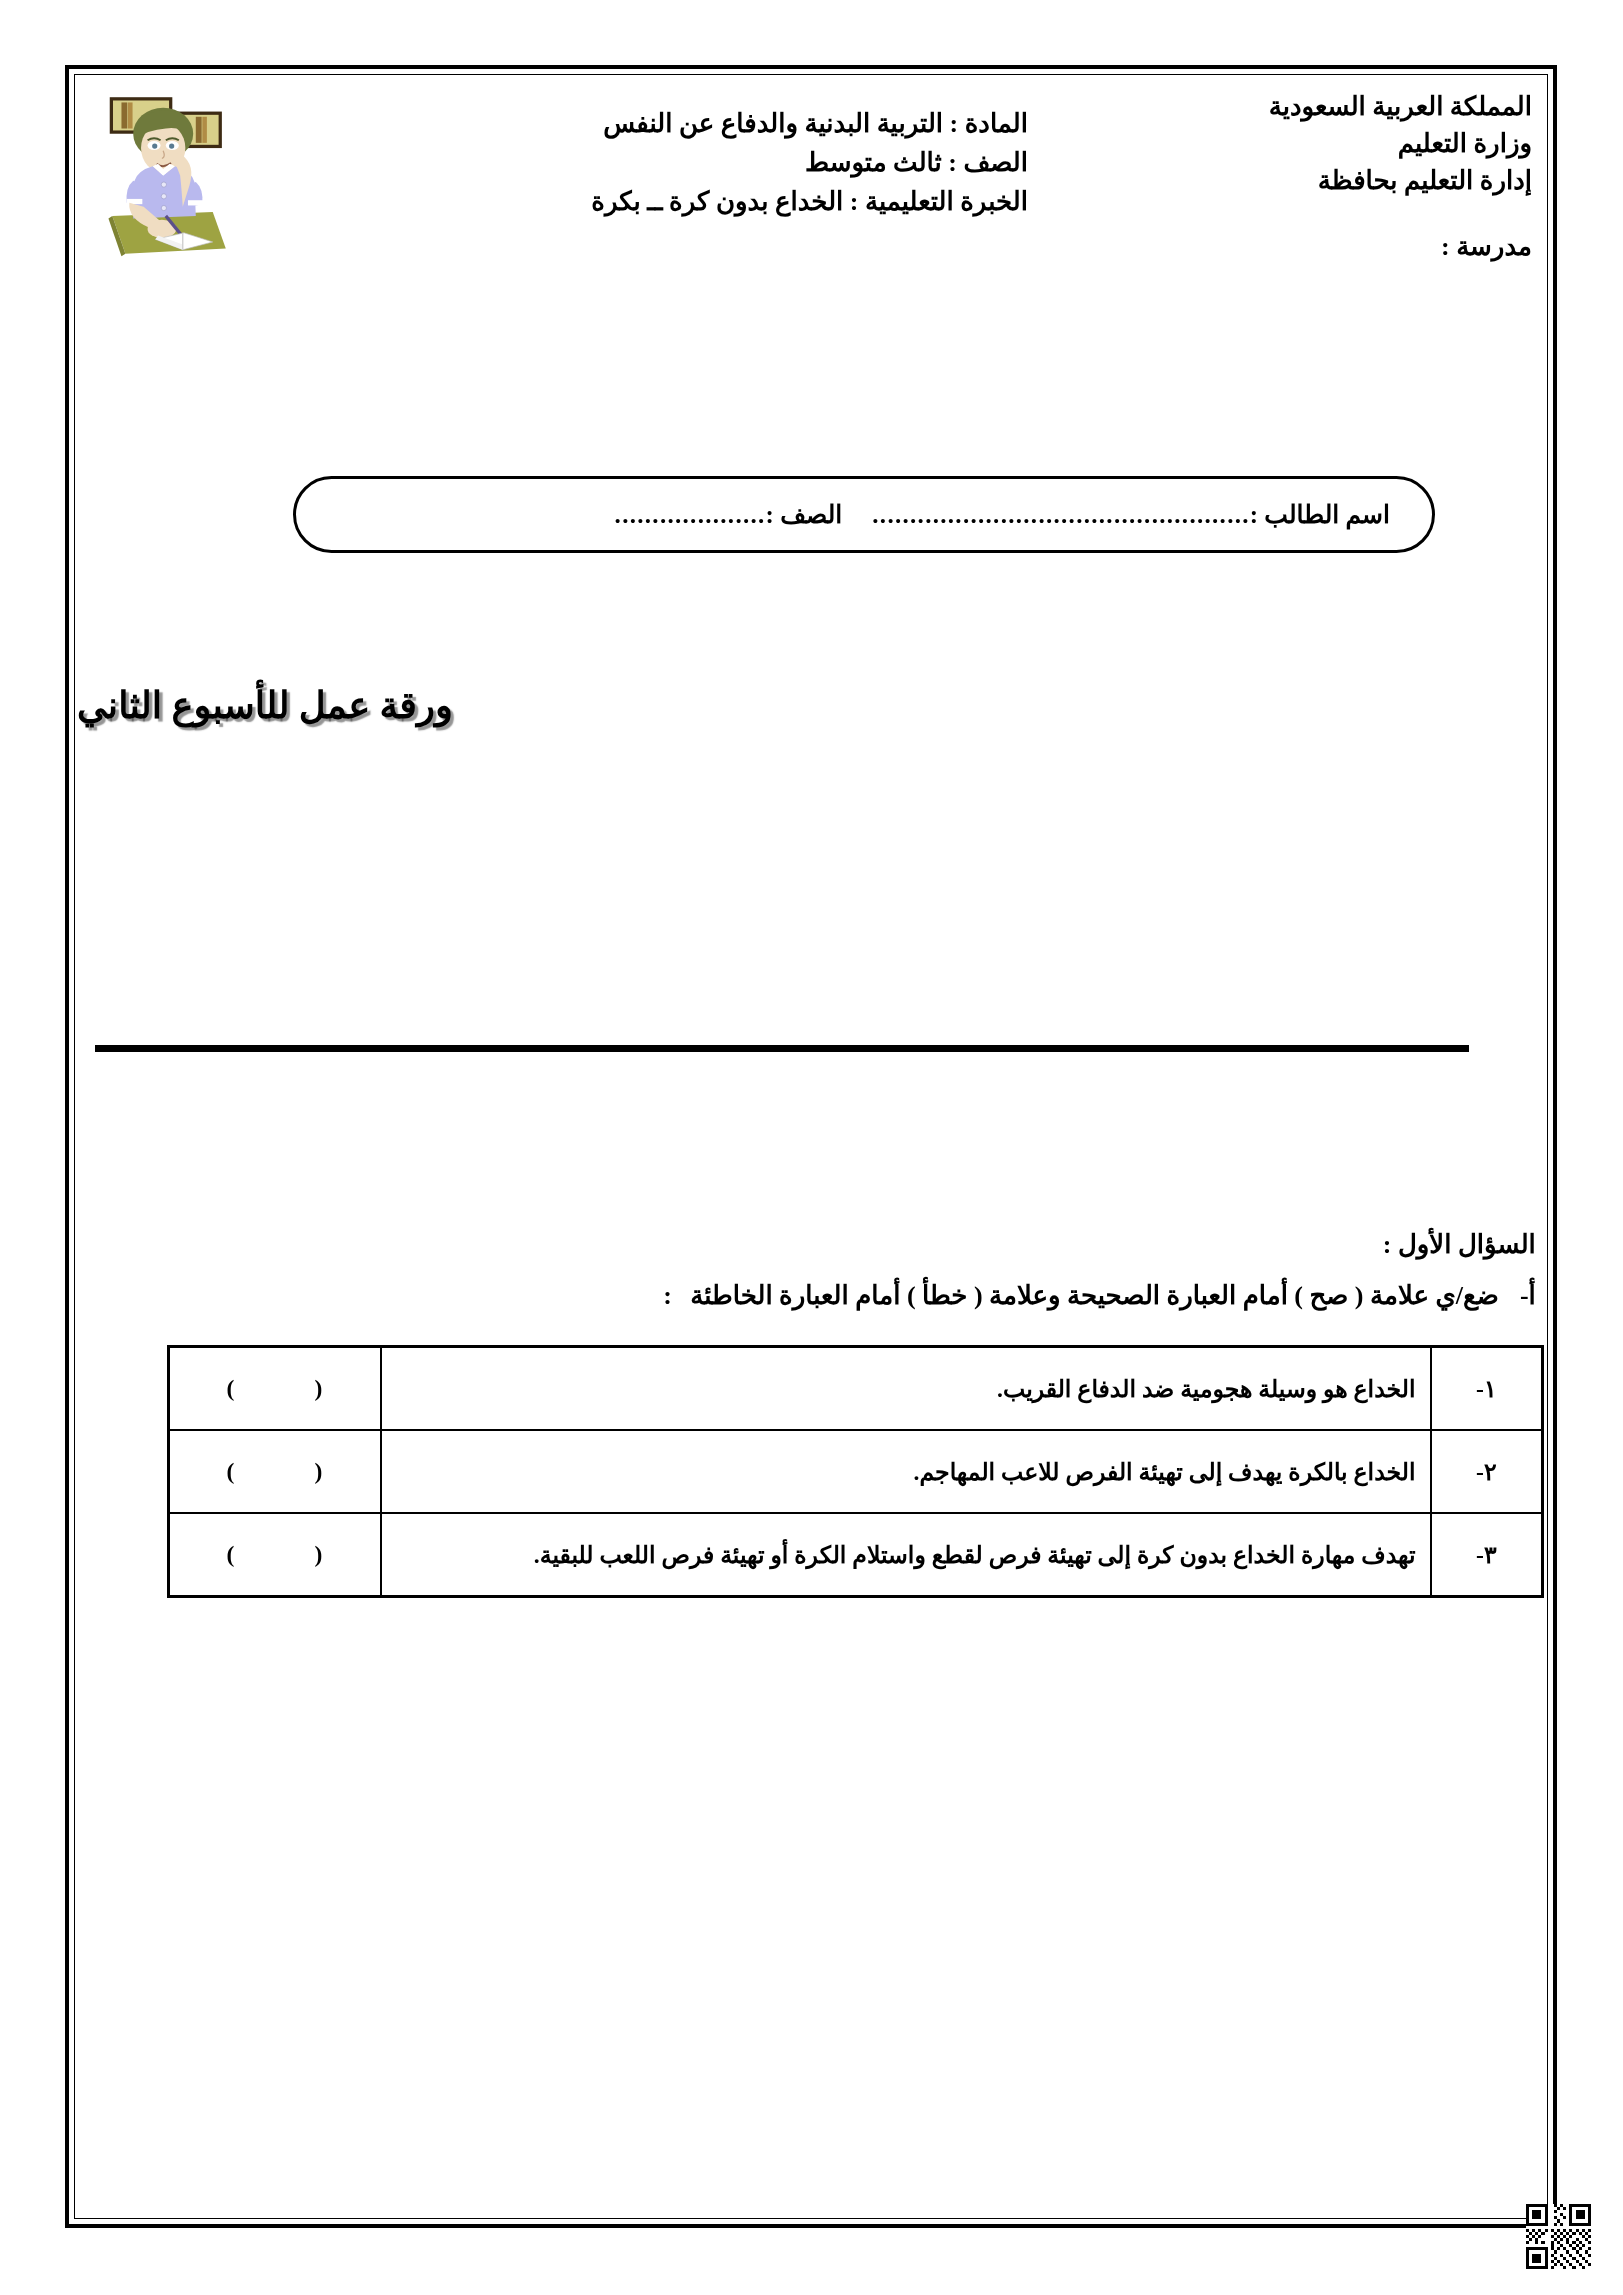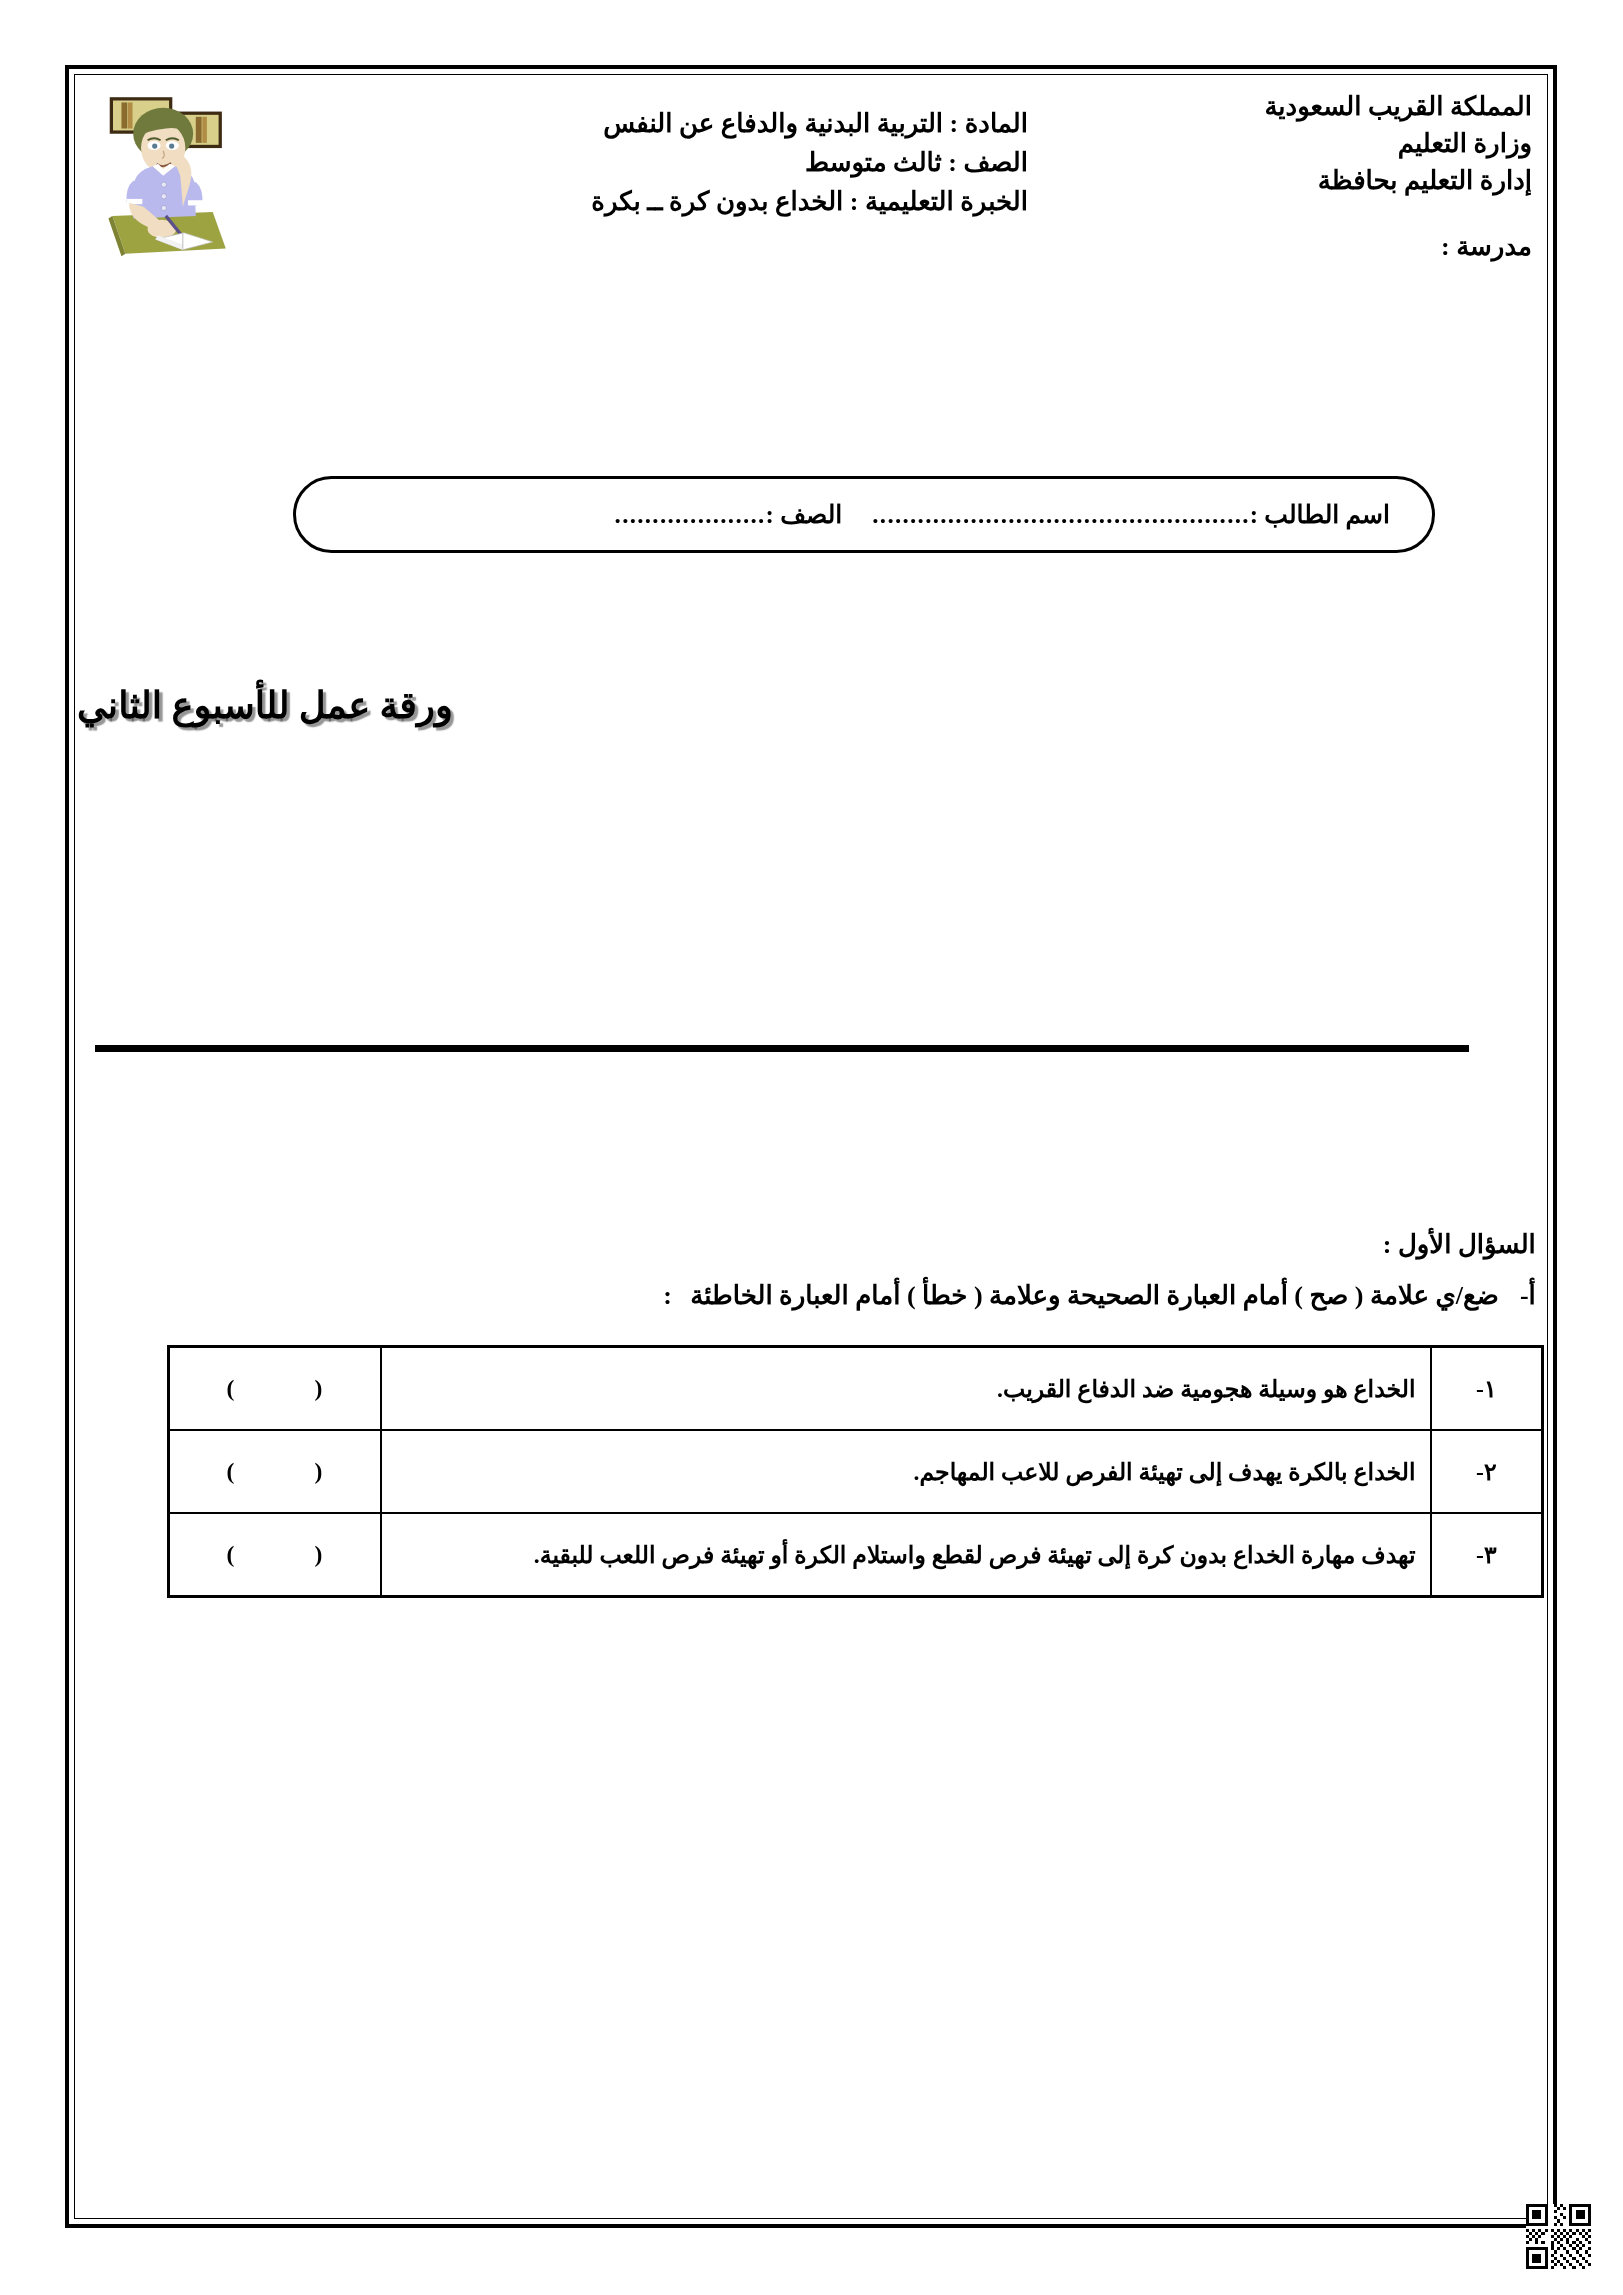--- a/index.html
+++ b/index.html
@@ -288,21 +288,21 @@
       </svg>
     </div>
 
     <div class="meta-block">
       <span class="meta-line">المادة : التربية البدنية والدفاع عن النفس</span>
       <span class="meta-line">الصف : ثالث متوسط</span>
       <span class="meta-line">الخبرة التعليمية : الخداع بدون كرة ــ بكرة</span>
     </div>
 
     <div class="org-block">
-      <div>المملكة القريب السعودية</div>
+      <div>المملكة العربية السعودية</div>
       <div>وزارة التعليم</div>
       <div>إدارة التعليم بحافظة</div>
       <div class="school-line">مدرسة :</div>
     </div>
   </div>
 
   <div class="name-box">
     <div class="name-box-row">
       <span class="name-field">اسم الطالب :</span>
       <span class="dots-long">..................................................</span>

